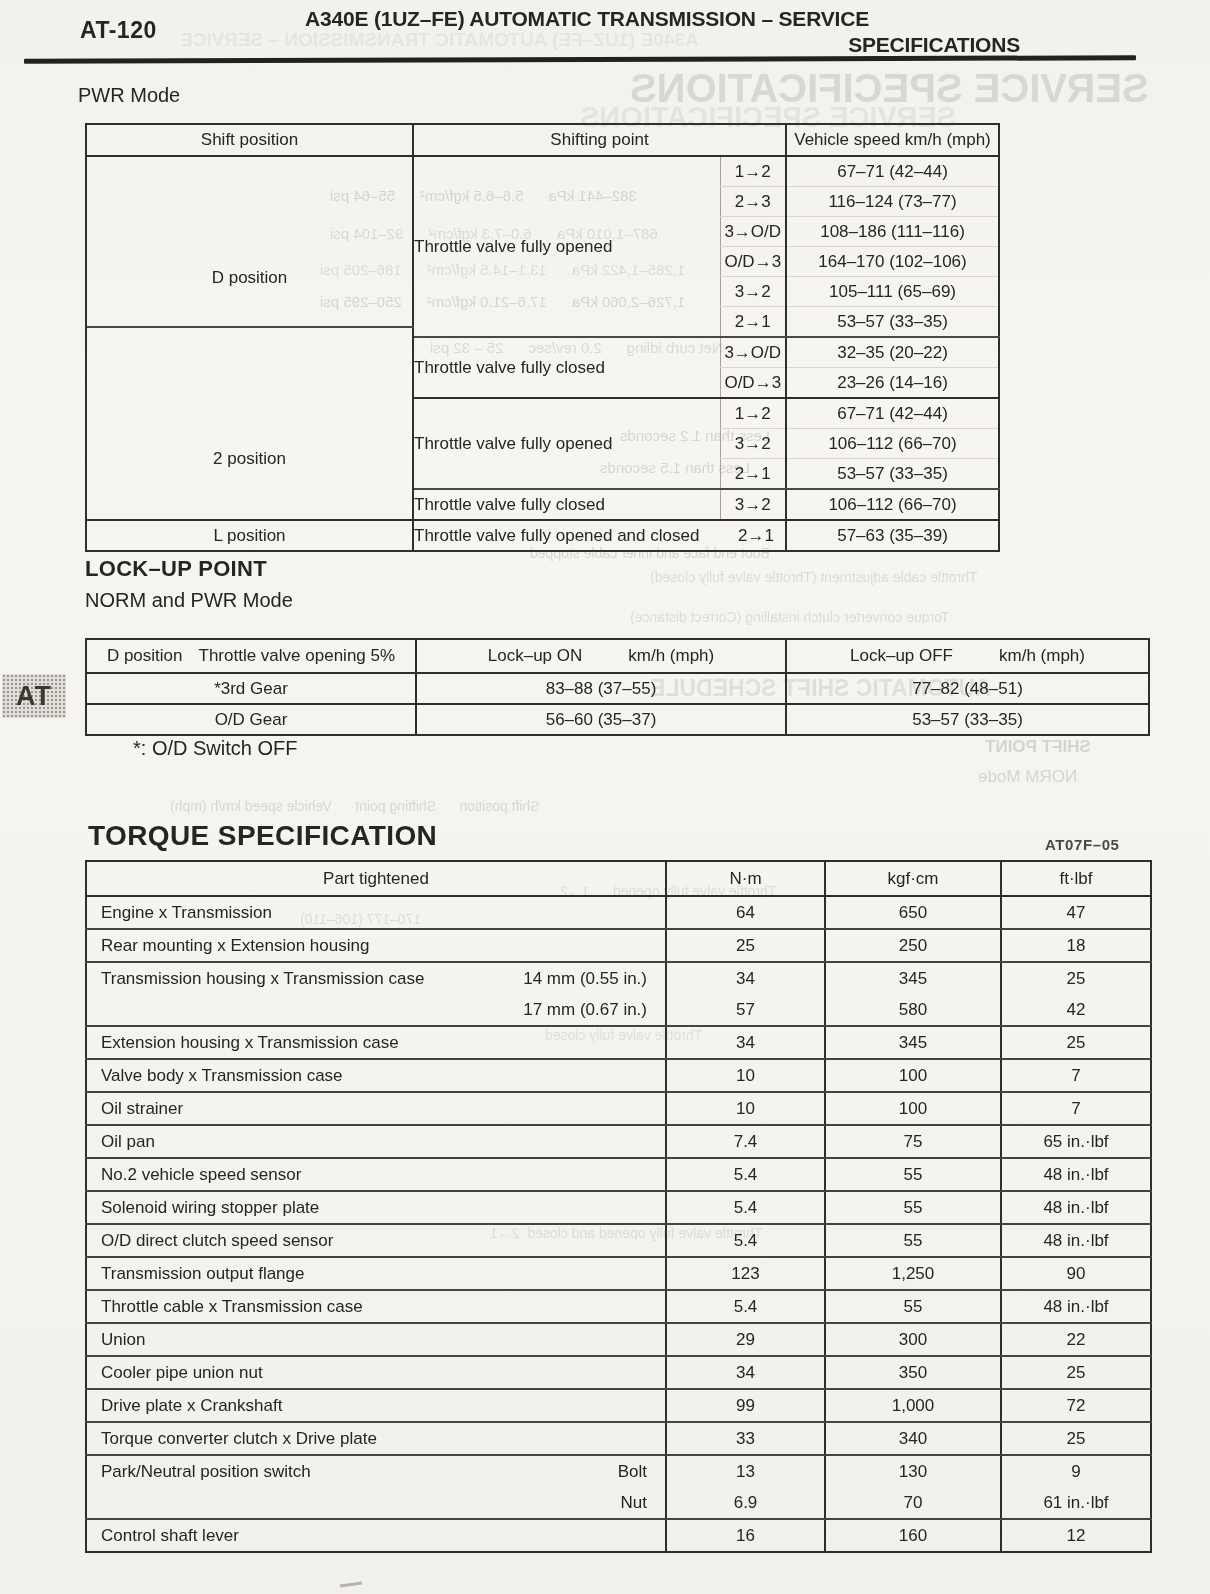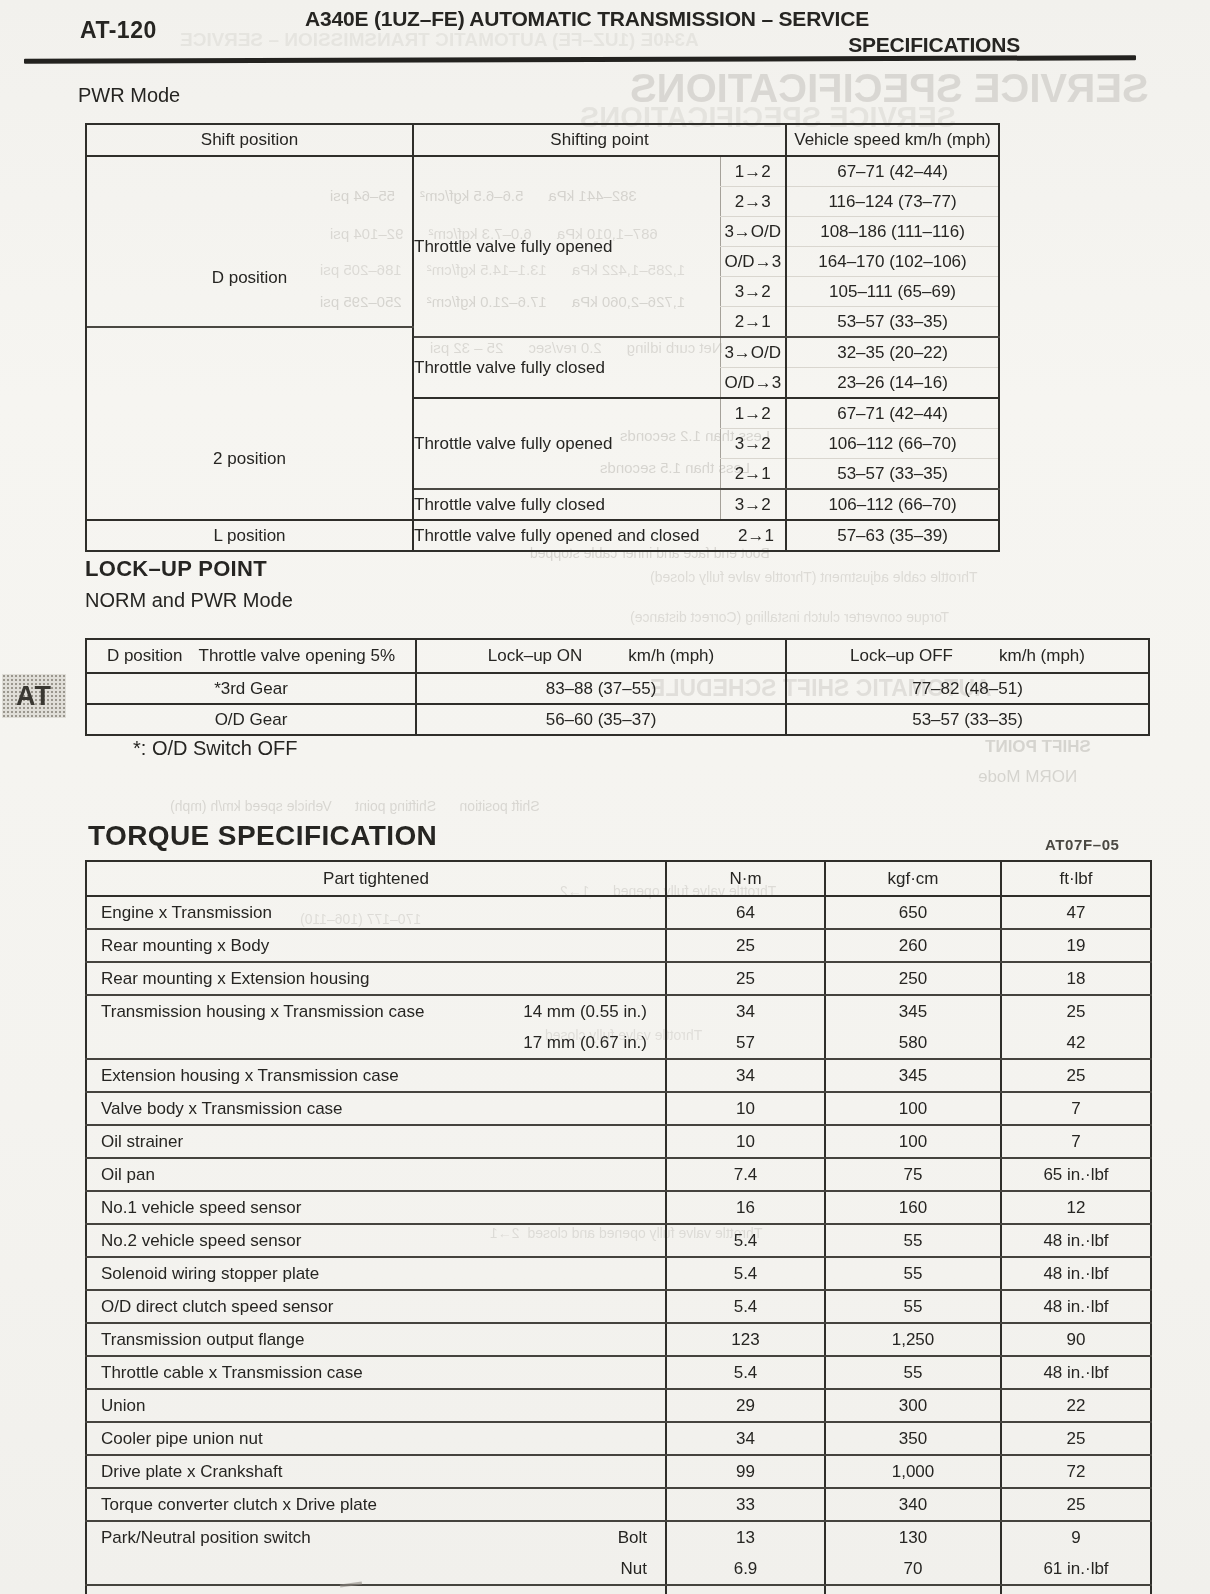--- a/index.html
+++ b/index.html
@@ -264,26 +264,20 @@
         <td class="bR">kgf·cm</td>
         <td>ft·lbf</td>
       </tr>
       <tr>
             <td class="pt bR"><span>Engine x Transmission</span></td>
             <td class="num bR">64</td>
             <td class="num bR">650</td>
             <td class="num">47</td>
           </tr>
       <tr>
-            <td class="pt bR"><span>Rear mounting x Body</span></td>
-            <td class="num bR">25</td>
-            <td class="num bR">260</td>
-            <td class="num">19</td>
-          </tr>
-      <tr>
             <td class="pt bR"><span>Rear mounting x Extension housing</span></td>
             <td class="num bR">25</td>
             <td class="num bR">250</td>
             <td class="num">18</td>
           </tr>
       <tr class="nb">
             <td class="pt bR"><span>Transmission housing x Transmission case</span><span class="ps">14 mm (0.55 in.)</span></td>
             <td class="num bR">34</td>
             <td class="num bR">345</td>
             <td class="num">25</td>
@@ -314,26 +308,20 @@
             <td class="num bR">100</td>
             <td class="num">7</td>
           </tr>
       <tr>
             <td class="pt bR"><span>Oil pan</span></td>
             <td class="num bR">7.4</td>
             <td class="num bR">75</td>
             <td class="num">65 in.·lbf</td>
           </tr>
       <tr>
-            <td class="pt bR"><span>No.1 vehicle speed sensor</span></td>
-            <td class="num bR">16</td>
-            <td class="num bR">160</td>
-            <td class="num">12</td>
-          </tr>
-      <tr>
             <td class="pt bR"><span>No.2 vehicle speed sensor</span></td>
             <td class="num bR">5.4</td>
             <td class="num bR">55</td>
             <td class="num">48 in.·lbf</td>
           </tr>
       <tr>
             <td class="pt bR"><span>Solenoid wiring stopper plate</span></td>
             <td class="num bR">5.4</td>
             <td class="num bR">55</td>
             <td class="num">48 in.·lbf</td>

